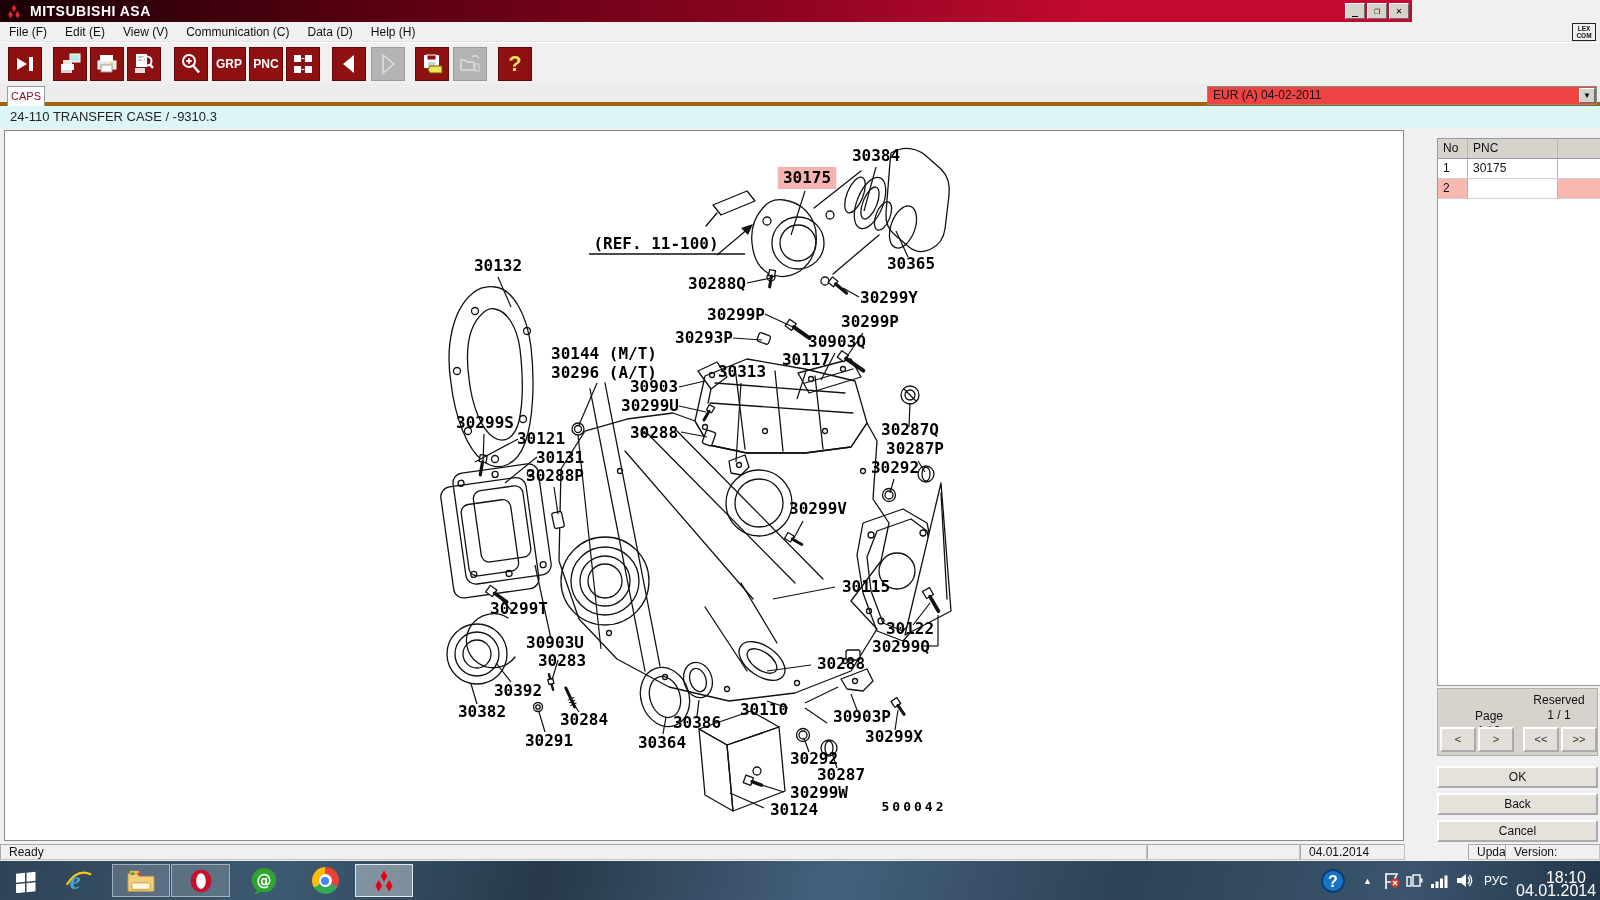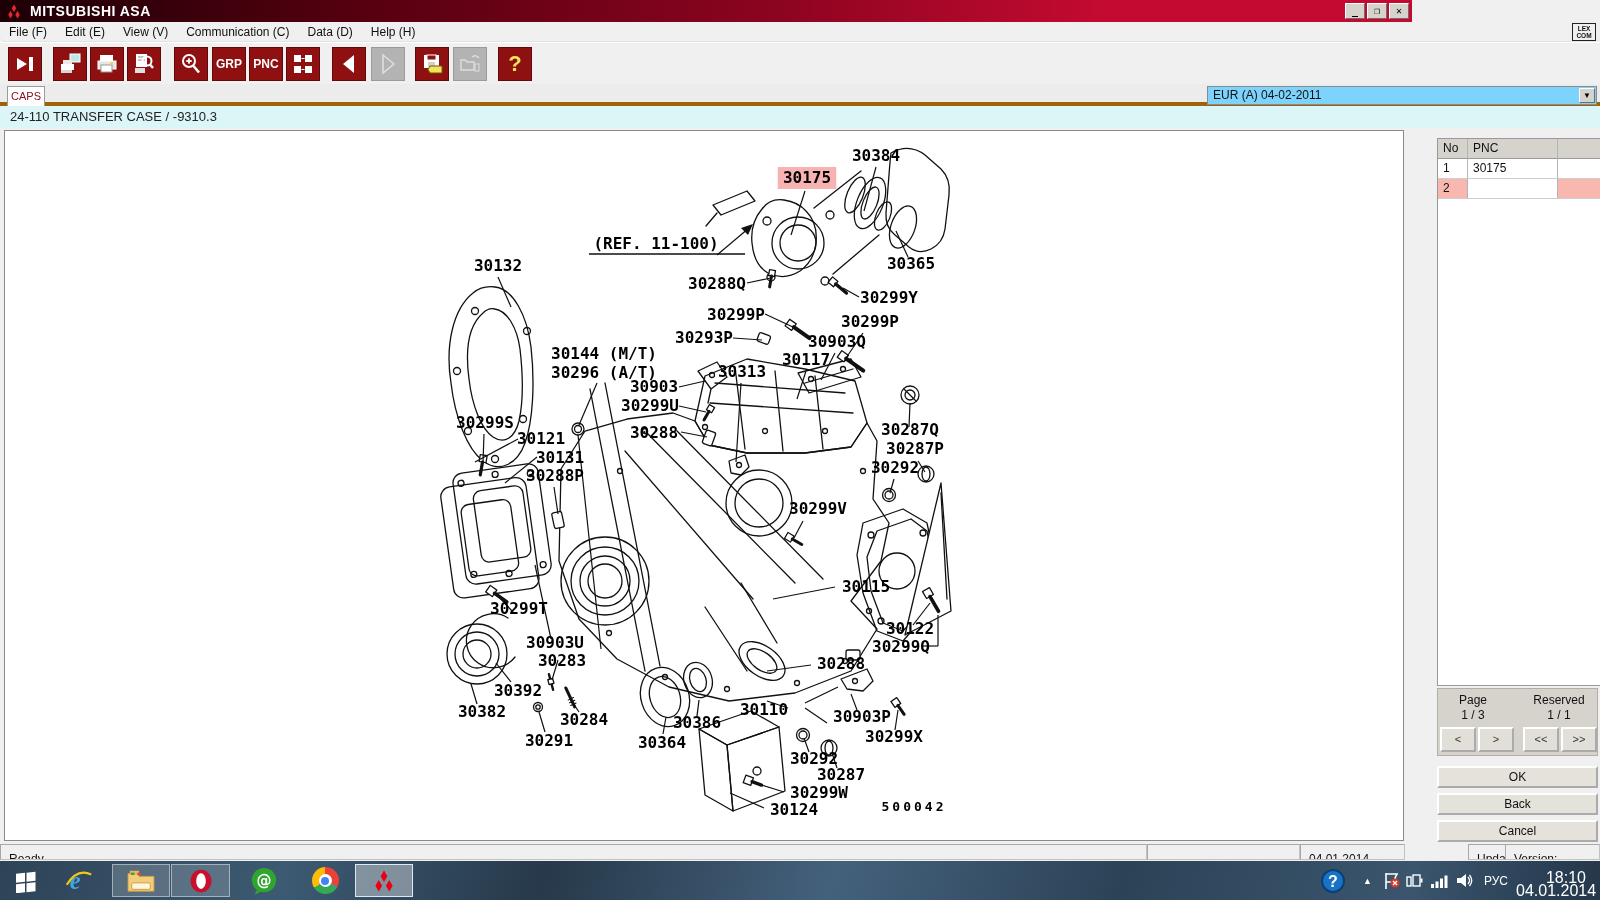--- a/index.html
+++ b/index.html
@@ -28,21 +28,21 @@
   #toolbar { position:absolute; top:42px; left:0; width:1600px; height:42px; background:#f0f0f0; border-top:1px solid #fff; }
   .tbtn { position:absolute; top:4px; width:34px; height:34px; background:#8e1010; border:1px solid #5f0a0a;
     display:flex; align-items:center; justify-content:center; color:#fff; font-weight:bold; font-size:12px; }
   .tbtn.disabled { background:#b3b3b3; border-color:#9a9a9a; color:#dcdcdc; }
   .tbtn svg { display:block; }
 
   
   #tabrow { position:absolute; top:84px; left:0; width:1600px; height:22px; background:#ececec; border-bottom:4px solid #a16207; }
   #caps-tab { position:absolute; left:7px; top:2px; width:38px; height:20px; background:#fff;
     border:1px solid #9a9a9a; border-bottom:none; font-size:11px; color:#8c1024; text-align:center; line-height:18px; }
-  #region-combo { position:absolute; left:1207px; top:2px; width:390px; height:19px; background:#7dd3fc;
+  #region-combo { position:absolute; left:1207px; top:2px; width:390px; height:19px; background:#ef4444;
     border:1px solid #8a8a8a; font-size:12px; color:#111; line-height:17px; padding-left:5px; }
   #region-combo .dd-btn { position:absolute; right:1px; top:1px; width:16px; height:15px; background:#d6d3cc;
     border:1px solid #fff; border-right-color:#6d6d6d; border-bottom-color:#6d6d6d; font-size:8px; text-align:center; line-height:14px; color:#000; }
 
   
   #section-header { position:absolute; top:106px; left:0; width:1600px; height:22px; background:#dcf5f7;
     font-size:13px; color:#222; line-height:22px; padding-left:10px; }
 
   
   #main { position:absolute; top:128px; left:0; width:1600px; height:715px; background:#f0f0f0; }
@@ -56,30 +56,30 @@
   #right-panel { position:absolute; left:1408px; top:0; width:192px; height:715px; background:#f0f0f0; }
   #rp-list { position:absolute; left:29px; top:10px; width:167px; height:548px; background:#fff; border:1px solid #999; }
   .rp-row { display:flex; height:20px; font-size:12px; color:#111; }
   .rp-cell { border-right:1px solid #b5b5b5; border-bottom:1px solid #cfcfcf; padding:2px 5px; overflow:hidden; }
   .rp-head .rp-cell { background:#d6d3cc; border-bottom:1px solid #9a9a9a; }
   .c-no { width:30px; } .c-pnc { width:90px; } .c-x { flex:1; }
   .pinkcell { background:#f8b7af; }
   #rp-pageblock { position:absolute; left:29px; top:560px; width:161px; height:68px; background:#d6d3cc; border:1px solid #b3afa7;
     font-size:12px; color:#111; }
   .pb-col { position:absolute; top:4px; text-align:center; line-height:15px; }
-  #pb-page { left:0; width:70px; } #pb-res { left:84px; width:74px; }
+  #pb-page { left:16px; width:70px;margin-top:16px; } #pb-res { left:84px; width:74px; }
   .nav-btn { position:absolute; top:38px; width:36px; height:25px; background:#e2dfd8; border:2px outset #fff;
     font-size:11px; color:#333; text-align:center; line-height:20px; }
   .rp-btn { position:absolute; left:29px; width:161px; height:22px; background:#e5e2db; border:2px outset #fff;
     font-size:12px; color:#111; text-align:center; line-height:18px; }
 
   
   #statusbar { position:absolute; top:843px; left:0; width:1600px; height:18px; background:#f0f0f0; font-size:12px; color:#111; }
   .sb-seg { position:absolute; top:1px; height:16px; border:1px solid #c2c2c2; border-top-color:#a8a8a8; border-left-color:#a8a8a8;
-    padding:7px 8px; line-height:14px; overflow:hidden; background:#f0f0f0; }
+    padding:0 8px; line-height:14px; overflow:hidden; background:#f0f0f0; }
 
   
   #taskbar { position:absolute; top:861px; left:0; width:1600px; height:39px;
     background:linear-gradient(105deg,#2e4356 0%,#3c5a72 18%,#27394a 34%,#44617c 52%,#2c4357 70%,#3a556d 88%,#24364a 100%); }
   .tb-app { position:absolute; top:3px; height:33px; display:flex; align-items:center; justify-content:center; }
   .tb-box { background:rgba(255,255,255,0.18); border:1px solid rgba(255,255,255,0.45); }
   .tb-box.active { background:rgba(255,255,255,0.38); border-color:#dfe8ef; }
   #tray { position:absolute; right:0; top:0; height:39px; color:#fff; }
   .tray-item { position:absolute; top:0; height:39px; display:flex; align-items:center; }
   #tray-clock { font-size:16px; line-height:13px; text-align:right; width:70px; display:block; padding-top:6px; }

